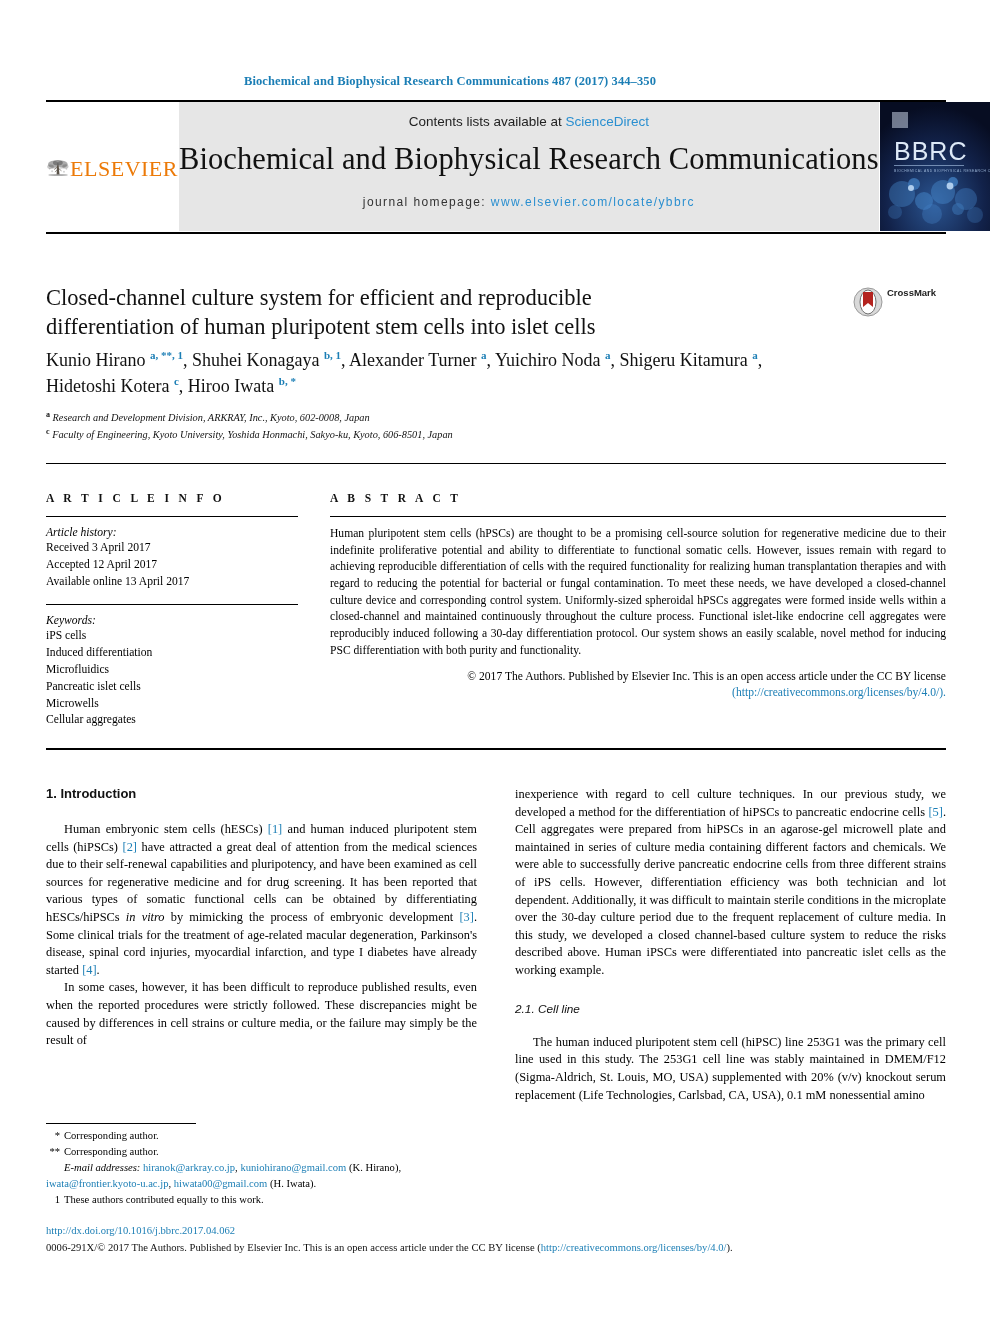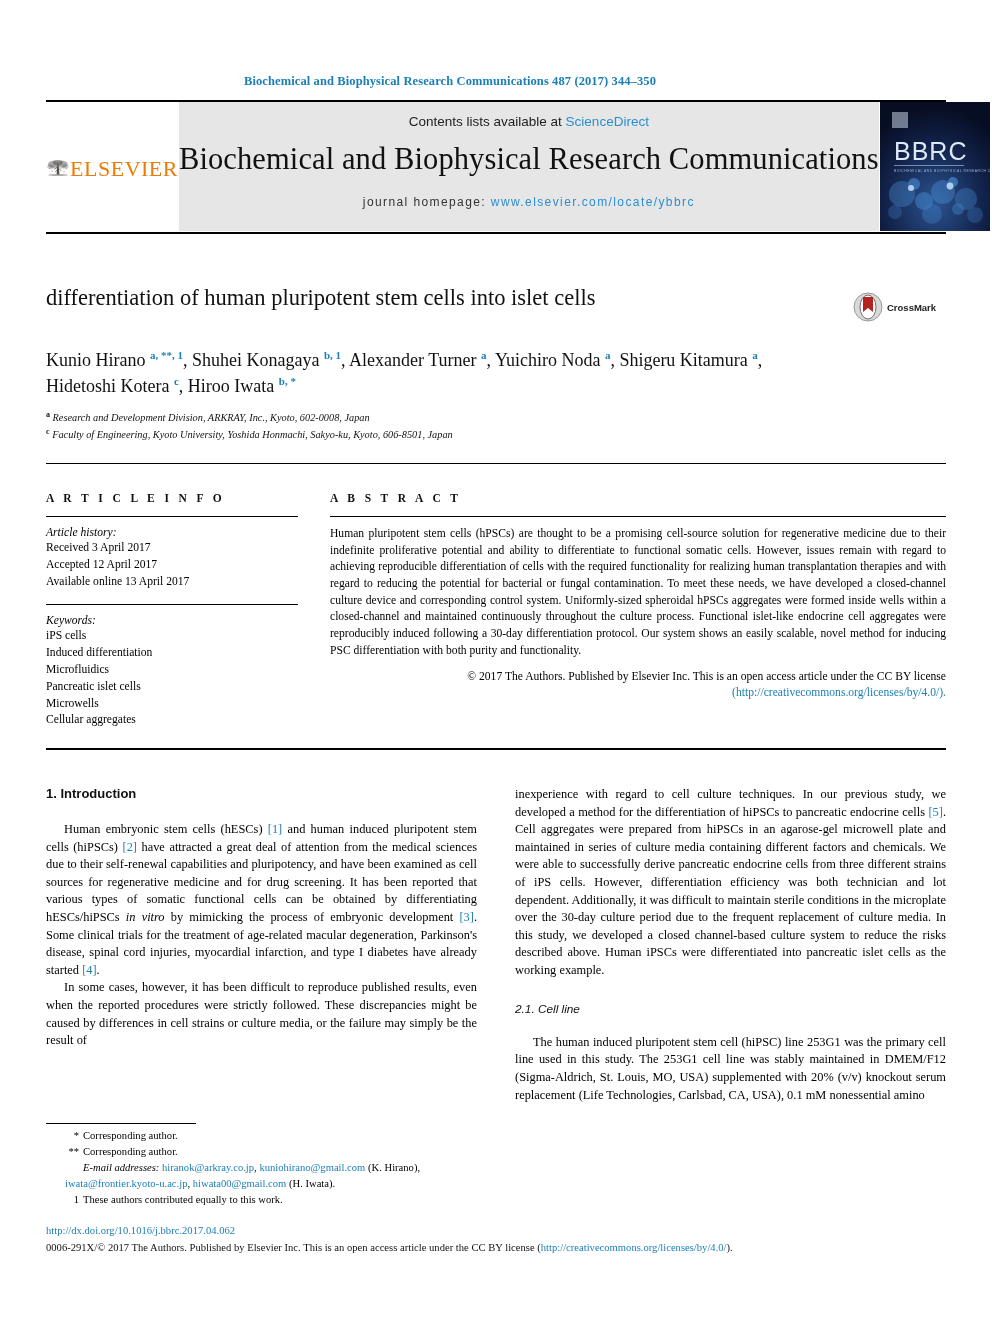--- a/index.html
+++ b/index.html
@@ -160,21 +160,21 @@
     vertical-align: super;
     font-weight: bold;
   }
   .crossmark {
     position: absolute;
     top: 287px;
     left: 853px;
     width: 92px;
     height: 40px;
     display: flex;
-    align-items: center;
+    align-items: flex-start;
     gap: 4px;
   }
   .crossmark-label {
     font-family: "Liberation Sans", sans-serif;
     font-size: 9.5px;
     font-weight: bold;
     color: #222;
   }
 
   
@@ -291,21 +291,20 @@
     width: 150px;
     border-top: 1.1px solid #000;
   }
   .footnotes {
     position: absolute;
     top: 1128px;
     left: 46px;
     width: 440px;
     font-size: 10.6px;
     line-height: 1.48;
-    margin-left: 19px;
   }
   .footnotes .fmark {
     display: inline-block;
     width: 14px;
     text-align: right;
     margin-right: 4px;
   }
   .fn-row { padding-left: 0; }
   .fn-email { margin-top: 1px; }
   .fn-email .lbl { font-style: italic; }
@@ -402,20 +401,21 @@
           <text x="14" y="70" font-family="Liberation Sans, sans-serif" font-size="3.4" fill="#9ab4d6" letter-spacing="0.5">BIOCHEMICAL AND BIOPHYSICAL RESEARCH COMMUNICATIONS</text>
         </svg>
       </div>
 
     </div>
   </div>
 
   <div class="title-rule"></div>
 
   <div class="article-title">
+    <div>Closed-channel culture system for efficient and reproducible</div>
     <div>differentiation of human pluripotent stem cells into islet cells</div>
   </div>
 
   <div class="crossmark">
     <svg width="30" height="30" viewBox="0 0 30 30">
       <circle cx="15" cy="15" r="14" fill="#d9d9d9" stroke="#9a9a9a" stroke-width="1"></circle>
       <ellipse cx="15" cy="15" rx="8" ry="12" fill="#ffffff" stroke="#6e6e6e" stroke-width="1"></ellipse>
       <path d="M10 5 L20 5 L20 20 L15 16 L10 20 Z" fill="#b4231f"></path>
     </svg>
     <span class="crossmark-label">CrossMark</span>

